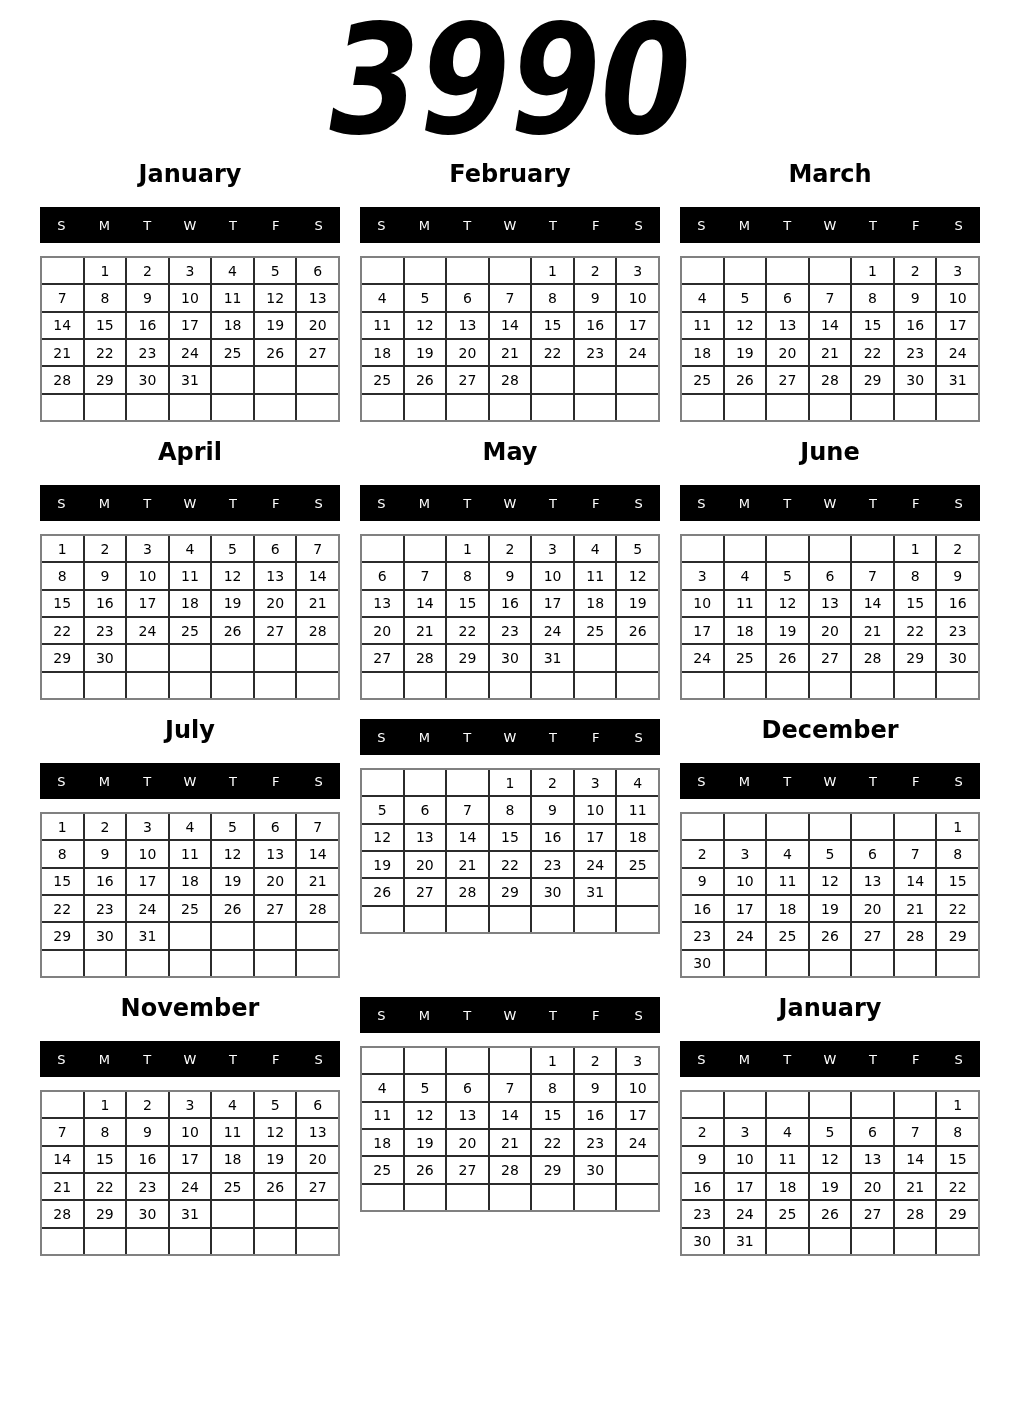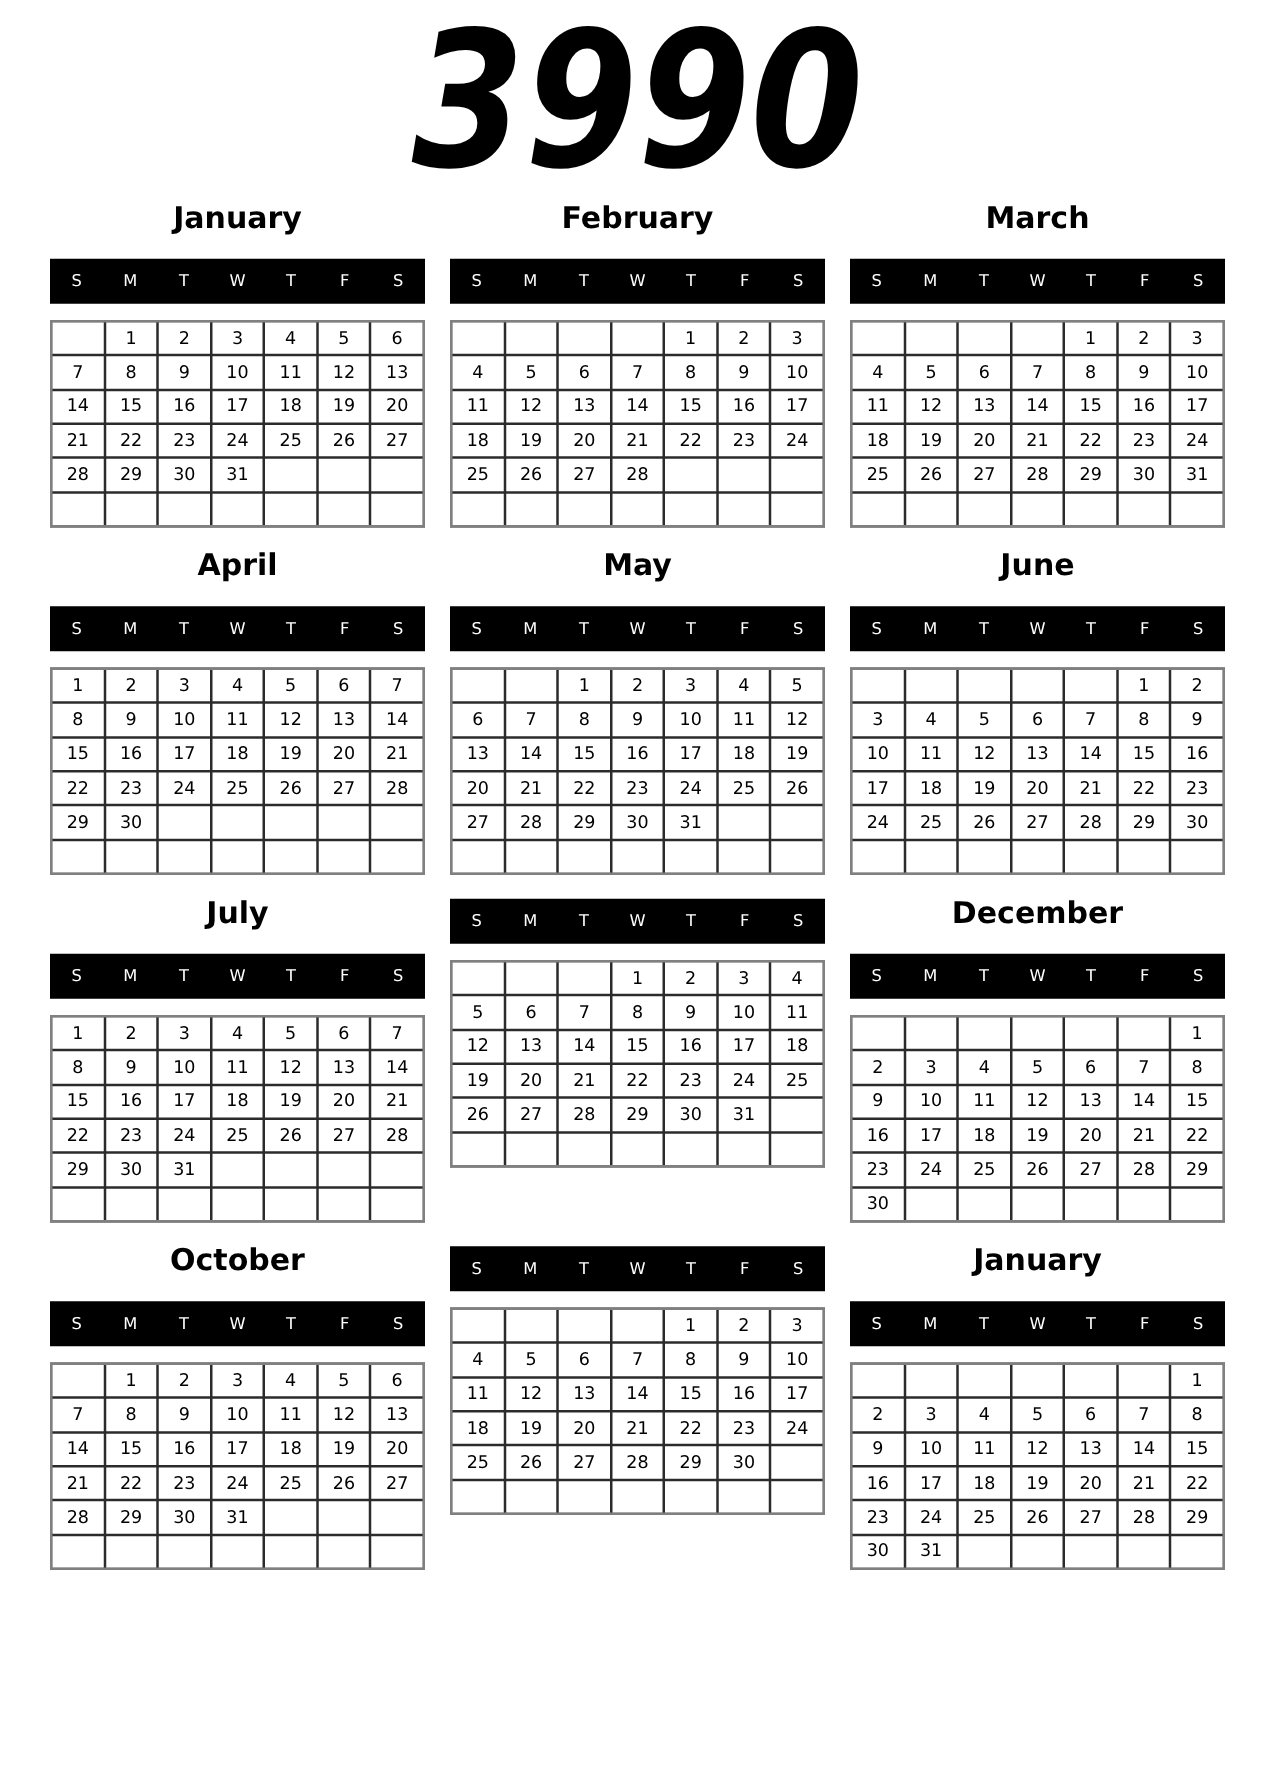--- a/index.html
+++ b/index.html
@@ -593,21 +593,21 @@
           <div class="cell"></div>
           <div class="cell"></div>
           <div class="cell"></div>
           <div class="cell"></div>
           <div class="cell"></div>
           <div class="cell"></div>
         </div>
   </section>
 
   <section class="month">
-    <div class="mtitle">October</div>
+    <div class="mtitle">November</div>
     <div class="bar">
           <span class="wd">S</span>
           <span class="wd">M</span>
           <span class="wd">T</span>
           <span class="wd">W</span>
           <span class="wd">T</span>
           <span class="wd">F</span>
           <span class="wd">S</span>
         </div>
     <div class="mgrid">

